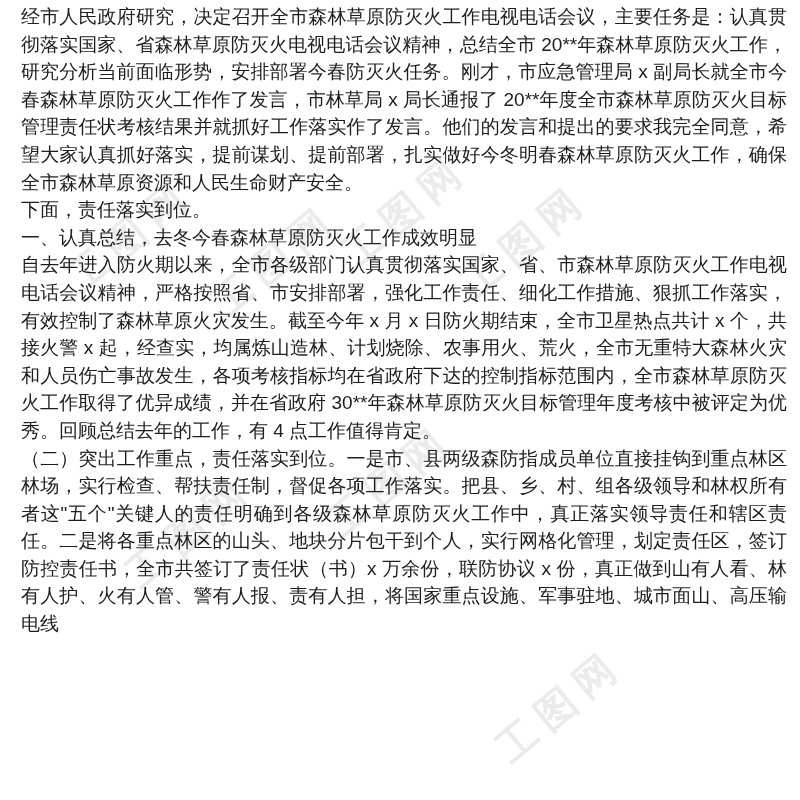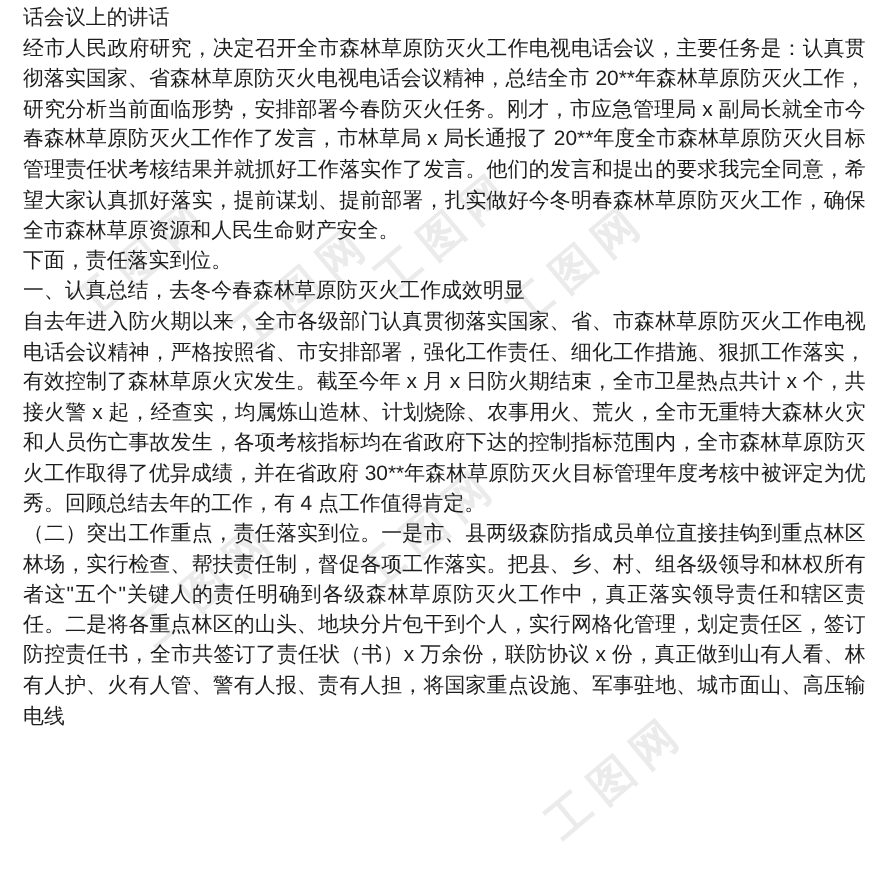--- a/index.html
+++ b/index.html
@@ -66,21 +66,20 @@
     <span class="wm wm1">工图网</span>
     <span class="wm wm2">工图网</span>
     <span class="wm wm3">工图网</span>
     <span class="wm wm4">工图网</span>
     <span class="wm wm5">工图网</span>
     <span class="wm wm6">工图网</span>
     <span class="wm wm7">工图网</span>
   </div>
 
   <div class="doc">
-    <p class="para">话会议上的讲话</p>
     <p class="para">经市人民政府研究，决定召开全市森林草原防灭火工作电视电话会议，主要任务是：认真贯彻落实国家、省森林草原防灭火电视电话会议精神，总结全市 20**年森林草原防灭火工作，研究分析当前面临形势，安排部署今春防灭火任务。刚才，市应急管理局 x 副局长就全市今春森林草原防灭火工作作了发言，市林草局 x 局长通报了 20**年度全市森林草原防灭火目标管理责任状考核结果并就抓好工作落实作了发言。他们的发言和提出的要求我完全同意，希望大家认真抓好落实，提前谋划、提前部署，扎实做好今冬明春森林草原防灭火工作，确保全市森林草原资源和人民生命财产安全。</p>
     <p class="para">下面，责任落实到位。</p>
     <p class="para">一、认真总结，去冬今春森林草原防灭火工作成效明显</p>
     <p class="para">自去年进入防火期以来，全市各级部门认真贯彻落实国家、省、市森林草原防灭火工作电视电话会议精神，严格按照省、市安排部署，强化工作责任、细化工作措施、狠抓工作落实，有效控制了森林草原火灾发生。截至今年 x 月 x 日防火期结束，全市卫星热点共计 x 个，共接火警 x 起，经查实，均属炼山造林、计划烧除、农事用火、荒火，全市无重特大森林火灾和人员伤亡事故发生，各项考核指标均在省政府下达的控制指标范围内，全市森林草原防灭火工作取得了优异成绩，并在省政府 30**年森林草原防灭火目标管理年度考核中被评定为优秀。回顾总结去年的工作，有 4 点工作值得肯定。</p>
     <p class="para">（二）突出工作重点，责任落实到位。一是市、县两级森防指成员单位直接挂钩到重点林区林场，实行检查、帮扶责任制，督促各项工作落实。把县、乡、村、组各级领导和林权所有者这"五个"关键人的责任明确到各级森林草原防灭火工作中，真正落实领导责任和辖区责任。二是将各重点林区的山头、地块分片包干到个人，实行网格化管理，划定责任区，签订防控责任书，全市共签订了责任状（书）x 万余份，联防协议 x 份，真正做到山有人看、林有人护、火有人管、警有人报、责有人担，将国家重点设施、军事驻地、城市面山、高压输电线</p>
   </div>
 
 </div>
 
 </body></html>

